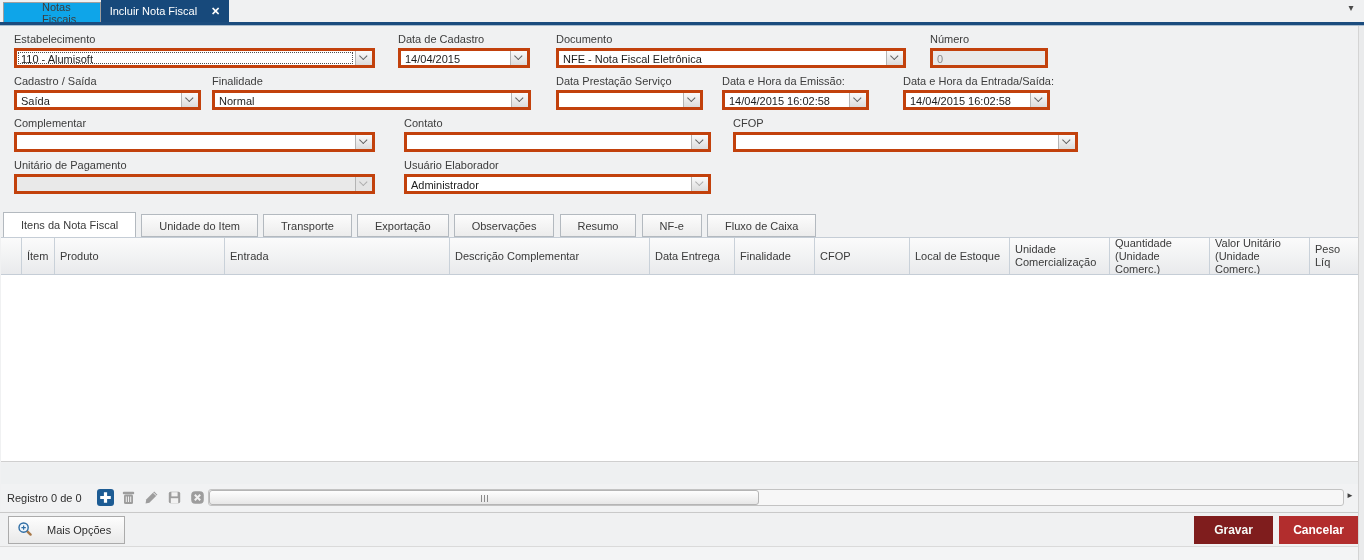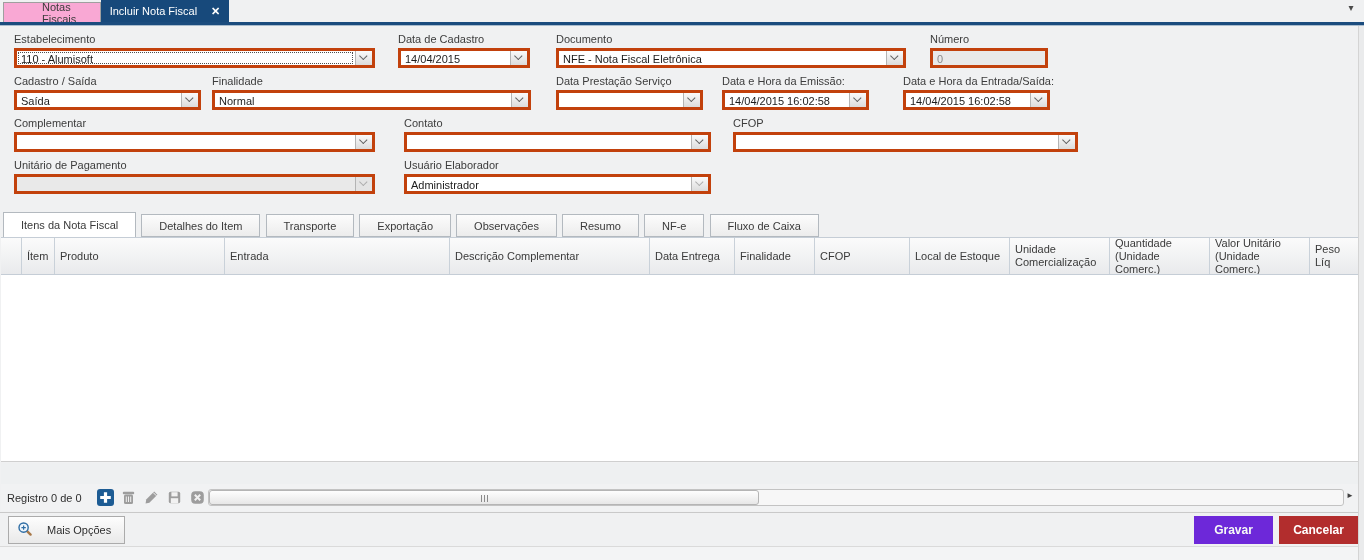--- a/index.html
+++ b/index.html
@@ -3,21 +3,21 @@
 <meta charset="utf-8">
 <style>
   * { margin:0; padding:0; box-sizing:border-box; }
   html,body { width:1364px; height:560px; }
   body { font-family:"Liberation Sans", sans-serif; font-size:11px; color:#333; background:#f0f1f2; position:relative; overflow:hidden; }
   #app { position:absolute; inset:0; width:1364px; height:560px; background:#f0f1f2; }
 
   
   .topbar { position:absolute; left:0; top:0; width:1364px; height:22px; background:#f0f1f2; }
   .doc-tab { position:absolute; display:flex; align-items:center; justify-content:center; gap:12px; cursor:default; }
-  .doc-tab.inactive { left:3px; top:2px; width:98px; height:20px; background:#f9a8d4; border:1px solid #9f9f9f; border-bottom:none; color:#3c3c3c;padding-left:38px; }
+  .doc-tab.inactive { left:3px; top:2px; width:98px; height:20px; background:#0ea5e9; border:1px solid #9f9f9f; border-bottom:none; color:#3c3c3c;padding-left:38px; }
   .doc-tab.active { left:101px; top:0; width:128px; height:22px; background:#17497b; color:#fff; }
   .doc-tab.active .closex { font-weight:bold; font-size:11px; margin-left:2px; }
   .tab-underline { position:absolute; left:0; top:22px; width:1364px; height:3px; background:#1b4c7e; }
   .tab-underline2 { position:absolute; left:0; top:25px; width:1364px; height:1px; background:#a9bccd; }
   .overflow-arrow { position:absolute; left:1344px; top:1px; width:14px; height:14px; color:#4a4a4a; font-size:10px; line-height:14px; text-align:center; }
 
   
   .field { position:absolute; }
   .f-label { display:block; color:#3c3c3c; margin-bottom:3px; white-space:nowrap; }
   .ctrl { position:relative; display:flex; height:20px; background:#fff; border:3px solid #c2410c; }
@@ -50,21 +50,21 @@
   .scroll-left { margin-left:9px; font-size:8px; color:#3f3f3f; }
   .hscroll { position:absolute; left:207px; top:5px; width:1136px; height:17px; background:#f7f7f7; border:1px solid #c3c3c3; border-radius:3px; }
   .hthumb { position:absolute; left:0px; top:0px; width:550px; height:15px; background:linear-gradient(#fefefe,#e7e7e7); border:1px solid #b5b5b5; border-radius:3px; }
   .hgrip { position:absolute; left:271px; top:4px; width:8px; height:7px; background:repeating-linear-gradient(90deg,#8b8b8b 0 1px,transparent 1px 3px); }
   .scroll-right { position:absolute; right:4px; top:7px; font-size:8px; color:#3f3f3f; }
 
   
   .footer { position:absolute; left:0; top:512px; width:1364px; height:34px; background:#f0f1f2; border-top:1px solid #c9c9c9; }
   .more-btn { position:absolute; left:8px; top:3px; width:117px; height:28px; background:linear-gradient(#fdfdfd,#e9e9e9); border:1px solid #ababab; display:flex; align-items:center; gap:14px; padding-left:8px; color:#2e2e2e; }
   .btn { position:absolute; top:3px; height:28px; border:none; color:#fff; font-family:"Liberation Sans",sans-serif; font-size:12px; text-align:center; line-height:28px; cursor:default; }
-  .btn.save { left:1194px; width:79px; background:#6d28d9; font-weight:bold; color:#f6faf6; }
+  .btn.save { left:1194px; width:79px; background:#7f1d1d; font-weight:bold; color:#f6faf6; }
   .btn.cancel { left:1279px; width:79px; background:#b22d2d; font-weight:bold; }
   .bottom-strip { position:absolute; left:0; top:546px; width:1364px; height:14px; background:#f3f4f5; border-top:1px solid #dadada; }
 
   .right-strip { position:absolute; left:1358px; top:26px; width:6px; height:534px; background:#eaebec; border-left:1px solid #d4d4d4; z-index:5; }
 </style>
 </head>
 <body>
 
 <div id="app">
 
@@ -187,21 +187,21 @@
   <div class="field" style="left:404px;top:159px;width:307px">
     <label class="f-label">Usuário Elaborador</label>
     <div class="ctrl grayarrow">
       <span class="val">Administrador</span>
       <span class="dd"></span>
     </div>
   </div>
 
   <div class="detail-tabs">
     <span class="dtab active">Itens da Nota Fiscal</span>
-    <span class="dtab">Detalhes do Item</span>
+    <span class="dtab">Unidade do Item</span>
     <span class="dtab">Transporte</span>
     <span class="dtab">Exportação</span>
     <span class="dtab">Observações</span>
     <span class="dtab">Resumo</span>
     <span class="dtab">NF-e</span>
     <span class="dtab">Fluxo de Caixa</span>
   </div>
 
   <div class="grid-header">
     <div class="hcell" style="width:21px"></div>

